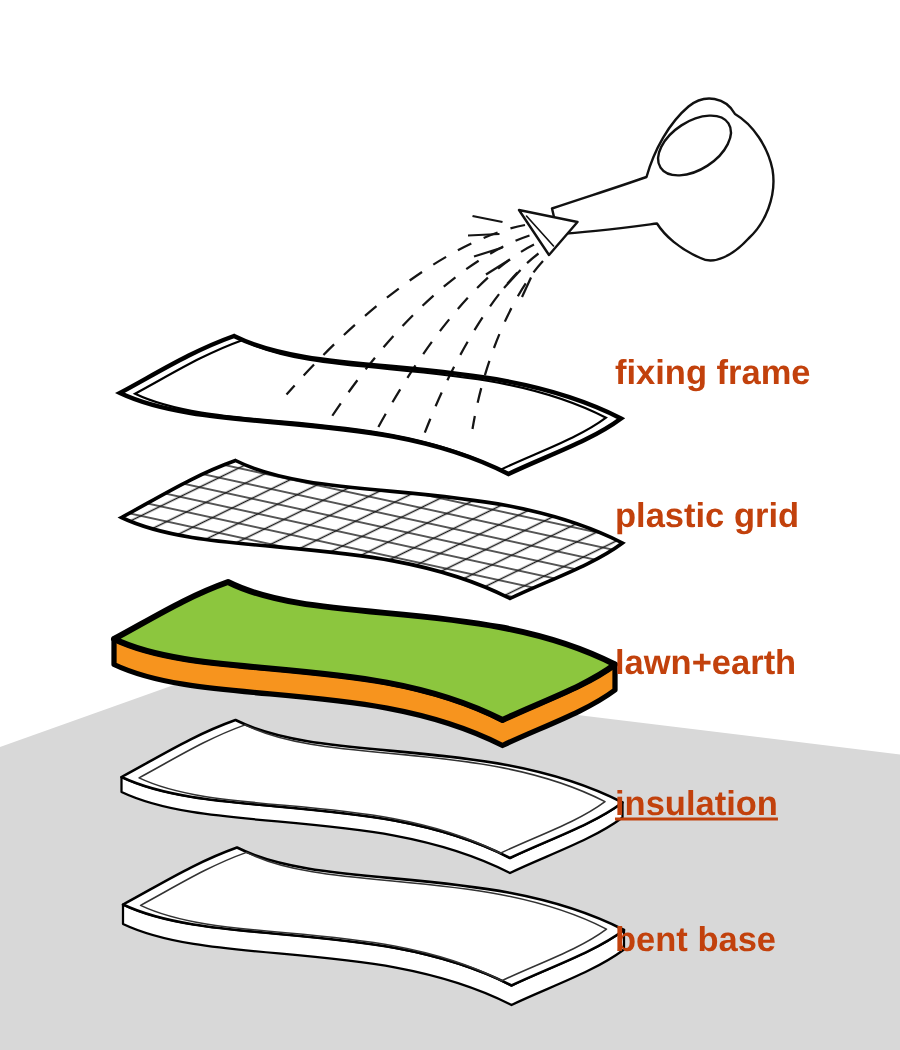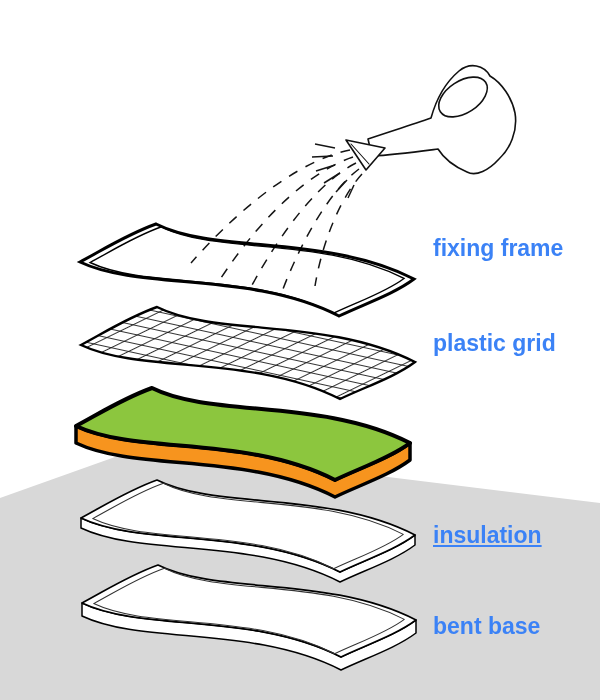--- a/index.html
+++ b/index.html
@@ -1,19 +1,19 @@
 <!DOCTYPE html>
 <html><head>
 <meta charset="utf-8">
 <style>
   html,body{margin:0;padding:0;}
   body{font-family:"Liberation Sans", sans-serif; background:#fff;}
   #stage{position:relative;width:600px;height:700px;overflow:hidden;background:#fff;}
   #art{position:absolute;left:0;top:0;}
-  .lbl{position:absolute;left:433px;font-size:23px;font-weight:bold;color:#3b82f6;
+  .lbl{position:absolute;left:410px;font-size:23px;font-weight:bold;color:#c2410c;
        line-height:1;letter-spacing:0px;white-space:nowrap;}
   .lbl-fixing-frame{top:237px;}
   .lbl-plastic-grid{top:332px;}
   .lbl-lawn-earth{top:430px;}
   .lbl-insulation{top:524px;text-decoration:underline;}
   .lbl-bent-base{top:615px;text-align:right;}
   svg *{vector-effect:none;}
 </style>
 </head>
 <body>
@@ -115,15 +115,16 @@
                l 0,13
                C 238,83 208,93 183,105
                C 95,60 -15,80 -76,51 Z"></path>
       <use href="#quadTop" fill="#fff" stroke="#000" stroke-width="1.7"></use>
       <use href="#quadTop" fill="none" stroke="#333" stroke-width="1.1" transform="translate(6.39,3.24) scale(0.93)"></use>
     </g>
   </svg>
 
   <div class="lbl lbl-fixing-frame">fixing frame</div>
   <div class="lbl lbl-plastic-grid">plastic grid</div>
+  <div class="lbl lbl-lawn-earth">lawn+earth</div>
   <div class="lbl lbl-insulation">insulation</div>
   <div class="lbl lbl-bent-base">bent base</div>
 </div>
 
 </body></html>

